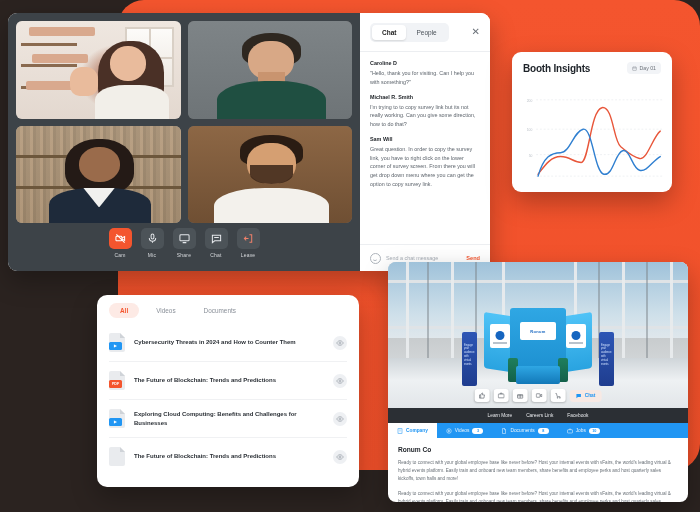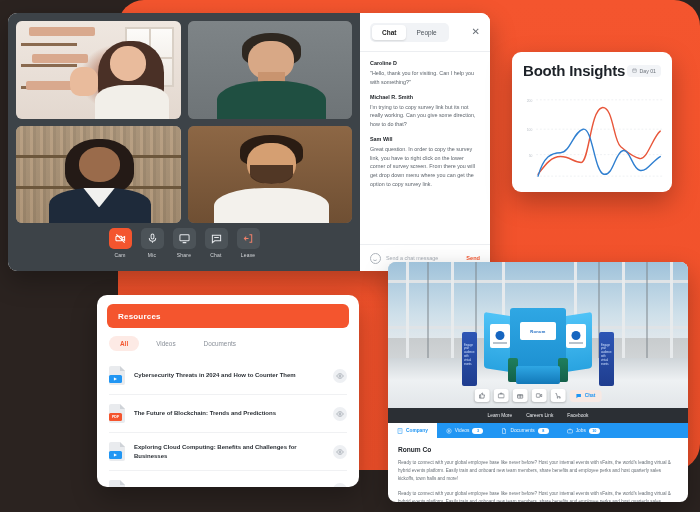--- a/index.html
+++ b/index.html
@@ -123,21 +123,21 @@
      padding:0 10px;gap:5px;}
   .emoji{width:9px;height:9px;border-radius:50%;border:1px solid #aeb4bb;position:relative;}
   .emoji:after{content:"";position:absolute;left:2px;top:4.5px;width:4px;height:2px;
      border-bottom:1px solid #aeb4bb;border-radius:0 0 4px 4px;}
   .chat-inp{flex:1;font-size:5.4px;color:#a7adb5;}
   .send{font-size:5.6px;color:#f4552e;font-weight:bold;cursor:pointer;}
 
   
   .insights{left:512px;top:52px;width:160px;height:140px;border-radius:9px;}
   .ins-head{display:flex;align-items:center;padding:10px 11px 4px;}
-  .ins-title{font-size:15px;font-weight:bold;color:#1d2228;letter-spacing:-.2px;}
+  .ins-title{font-size:10px;font-weight:bold;color:#1d2228;letter-spacing:-.2px;}
   .daypill{margin-left:auto;display:flex;align-items:center;gap:3px;background:#f2f4f7;
      border-radius:4px;padding:3px 5px;}
   .daypill span{font-size:5.2px;color:#6b7179;}
   .chartwrap{position:absolute;left:11px;right:8px;top:40px;bottom:10px;}
   .chartwrap svg{width:100%;height:100%;display:block;}
   .ytick{font-size:3.6px;fill:#b9bfc6;}
 
   
   .resources{left:97px;top:295px;width:262px;height:192px;border-radius:10px;}
   .res-bar{margin:9px 10px 0;height:24px;border-radius:6px;background:#f4552e;
@@ -408,23 +408,20 @@
         <text class="ytick" x="6" y="66">50</text>
         <path d="M16,84 C24,74 30,66 40,66 C50,66 54,72 62,72 C70,72 72,18 84,16
                  C96,14 96,50 104,56 C112,62 116,66 124,68 C132,70 138,46 146,40" fill="none" stroke="#e8563a" stroke-width="1.5" stroke-linecap="round"></path>
         <path d="M16,86 C22,66 30,62 40,62 C50,62 54,40 64,38 C74,36 76,82 86,84
                  C96,86 98,62 106,60 C114,58 116,78 124,80 C132,82 138,70 146,66" fill="none" stroke="#2f7fd0" stroke-width="1.5" stroke-linecap="round"></path>
       </svg>
     </div>
   </div>
 
   <div class="card resources">
-    <div class="res-bar">
-      <span>Resources</span>
-    </div>
     <div class="res-tabs">
       <div class="on">All</div>
       <div>Videos</div>
       <div>Documents</div>
     </div>
     <div class="res-list">
 
       <div class="res-row">
         <div class="fileicon">
           <div class="pg"></div>

